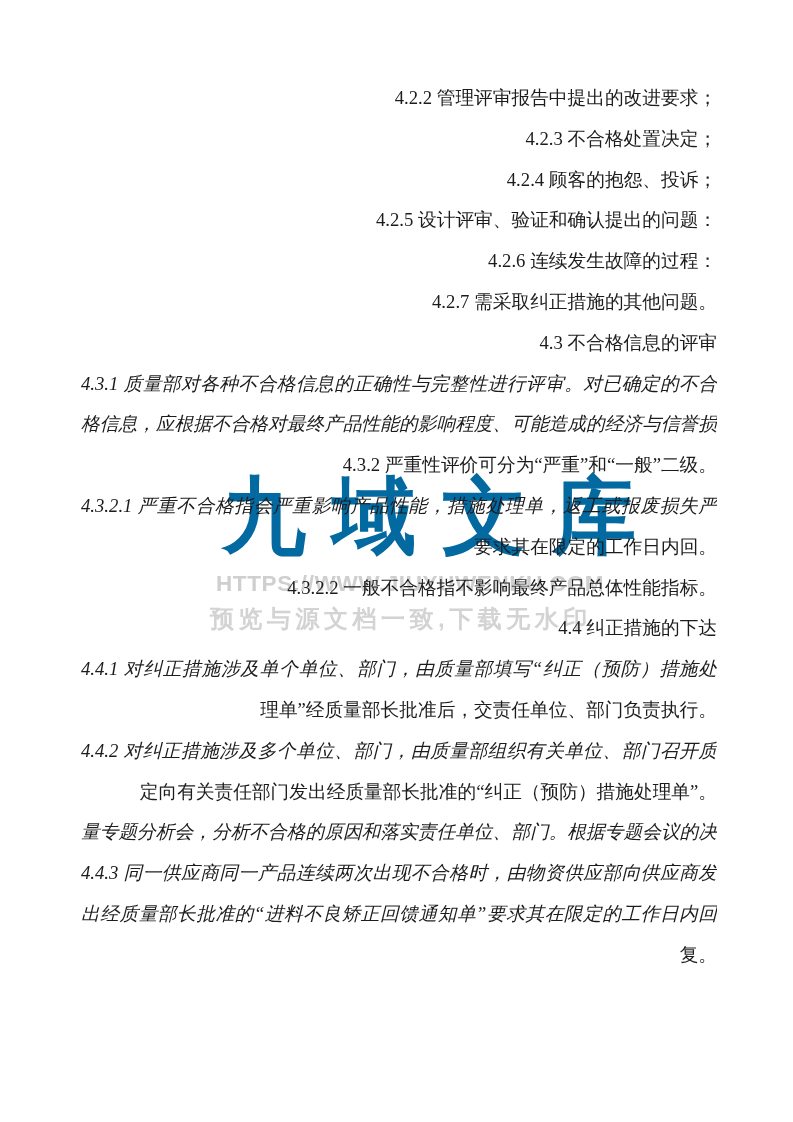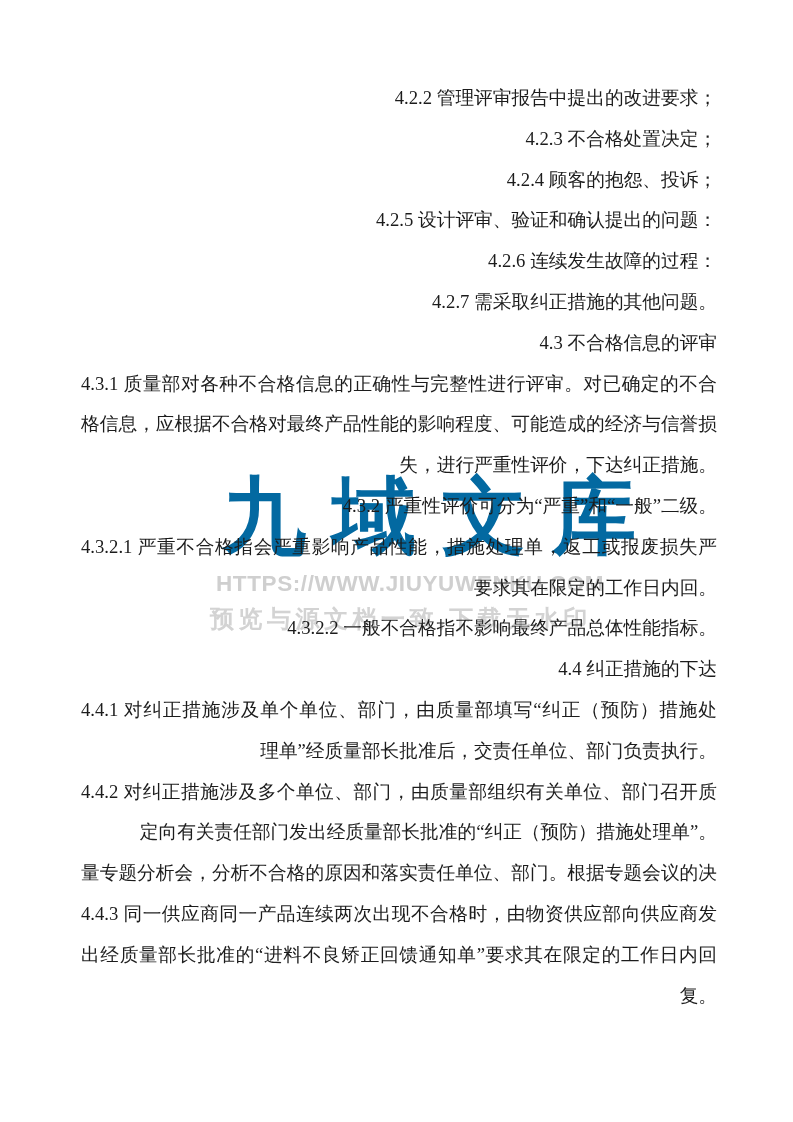--- a/index.html
+++ b/index.html
@@ -60,20 +60,21 @@
     line-height: 40.8px;
     white-space: nowrap;
     overflow: visible;
     text-align: right;
   }
   .doc-line.full {
     white-space: normal;
     text-align: justify;
     text-align-last: justify;
     overflow: hidden;
+    font-style: italic;
   }
 </style>
 </head>
 <body>
 
 <div class="page">
 
   <div class="wm wm-brand" style="color: #0369a1;">九域文库</div>
 
   <div class="wm wm-url" style="color: rgb(207, 207, 207);">HTTPS://WWW.JIUYUWENKU.COM</div>
@@ -83,21 +84,20 @@
   <div class="textblock" id="textblock" style="color: rgb(28, 28, 28);">
       <div class="doc-line">4.2.2 管理评审报告中提出的改进要求；</div>
       <div class="doc-line">4.2.3 不合格处置决定；</div>
       <div class="doc-line">4.2.4 顾客的抱怨、投诉；</div>
       <div class="doc-line">4.2.5 设计评审、验证和确认提出的问题：</div>
       <div class="doc-line">4.2.6 连续发生故障的过程：</div>
       <div class="doc-line">4.2.7 需采取纠正措施的其他问题。</div>
       <div class="doc-line">4.3 不合格信息的评审</div>
       <div class="doc-line full">4.3.1 质量部对各种不合格信息的正确性与完整性进行评审。对已确定的不合</div>
       <div class="doc-line full">格信息，应根据不合格对最终产品性能的影响程度、可能造成的经济与信誉损</div>
-      <div class="doc-line">失，进行严重性评价，下达纠正措施。</div>
       <div class="doc-line">4.3.2 严重性评价可分为“严重”和“一般”二级。</div>
       <div class="doc-line full">4.3.2.1 严重不合格指会严重影响产品性能，措施处理单，返工或报废损失严重，</div>
       <div class="doc-line">要求其在限定的工作日内回。</div>
       <div class="doc-line">4.3.2.2 一般不合格指不影响最终产品总体性能指标。</div>
       <div class="doc-line">4.4 纠正措施的下达</div>
       <div class="doc-line full">4.4.1 对纠正措施涉及单个单位、部门，由质量部填写“纠正（预防）措施处</div>
       <div class="doc-line">理单”经质量部长批准后，交责任单位、部门负责执行。</div>
       <div class="doc-line full">4.4.2 对纠正措施涉及多个单位、部门，由质量部组织有关单位、部门召开质</div>
       <div class="doc-line">定向有关责任部门发出经质量部长批准的“纠正（预防）措施处理单”。</div>
       <div class="doc-line full">量专题分析会，分析不合格的原因和落实责任单位、部门。根据专题会议的决</div>

